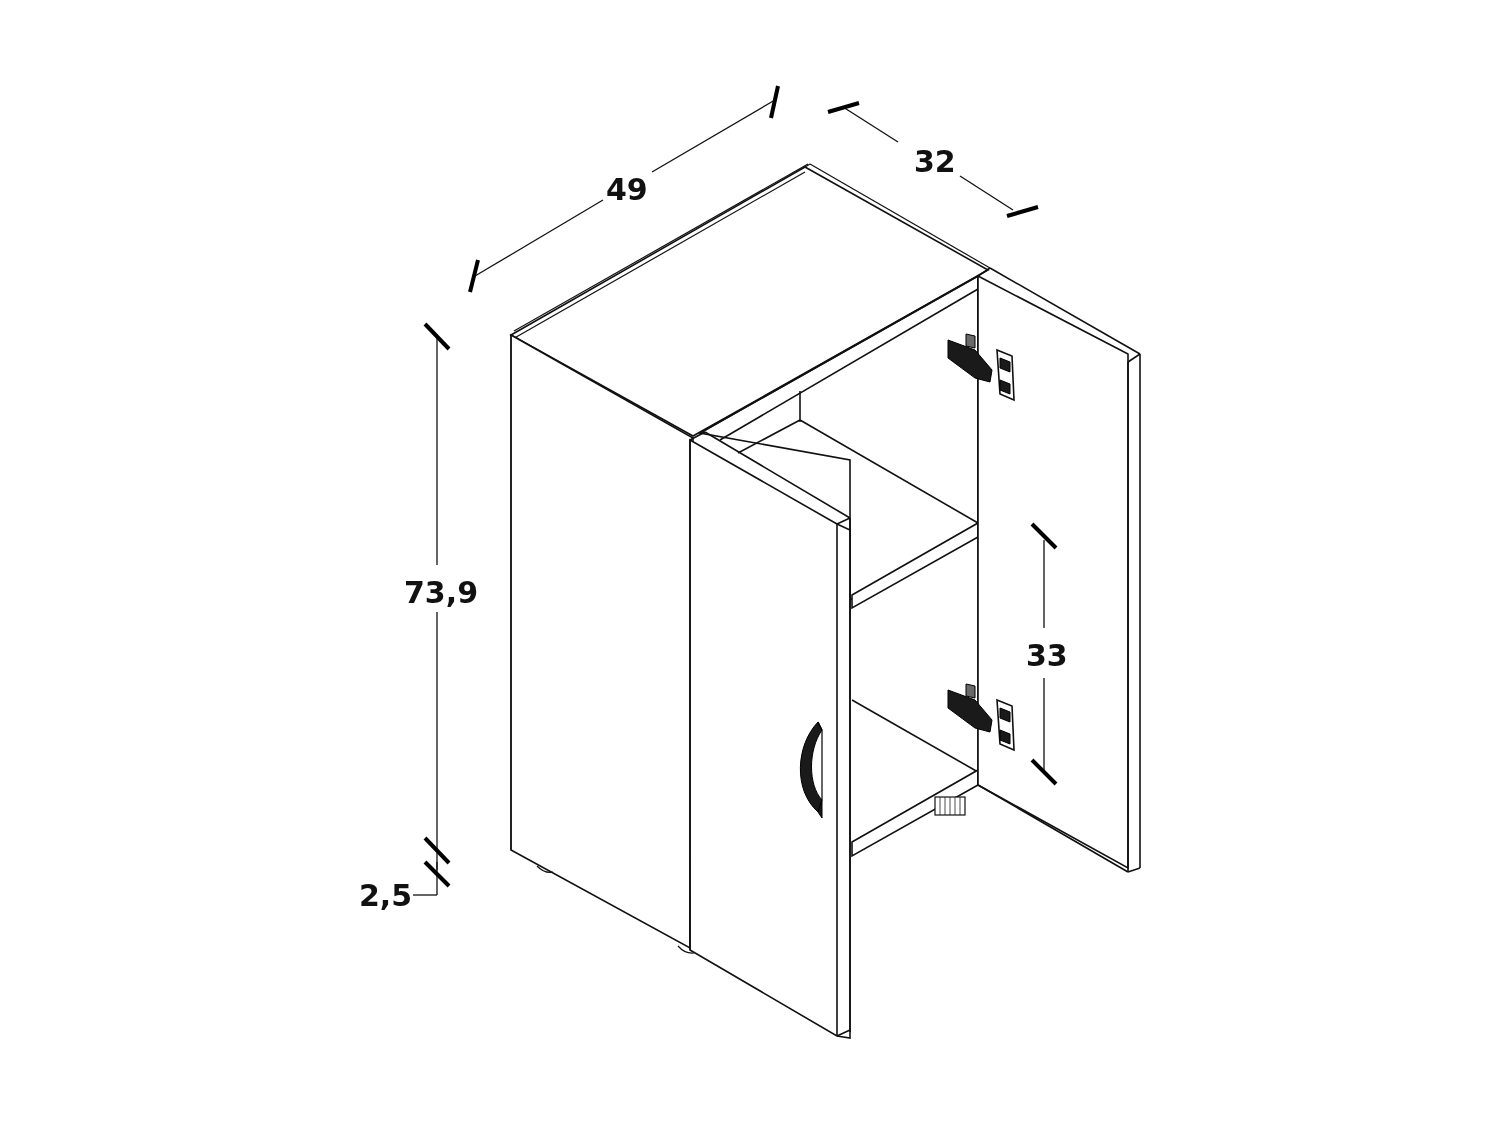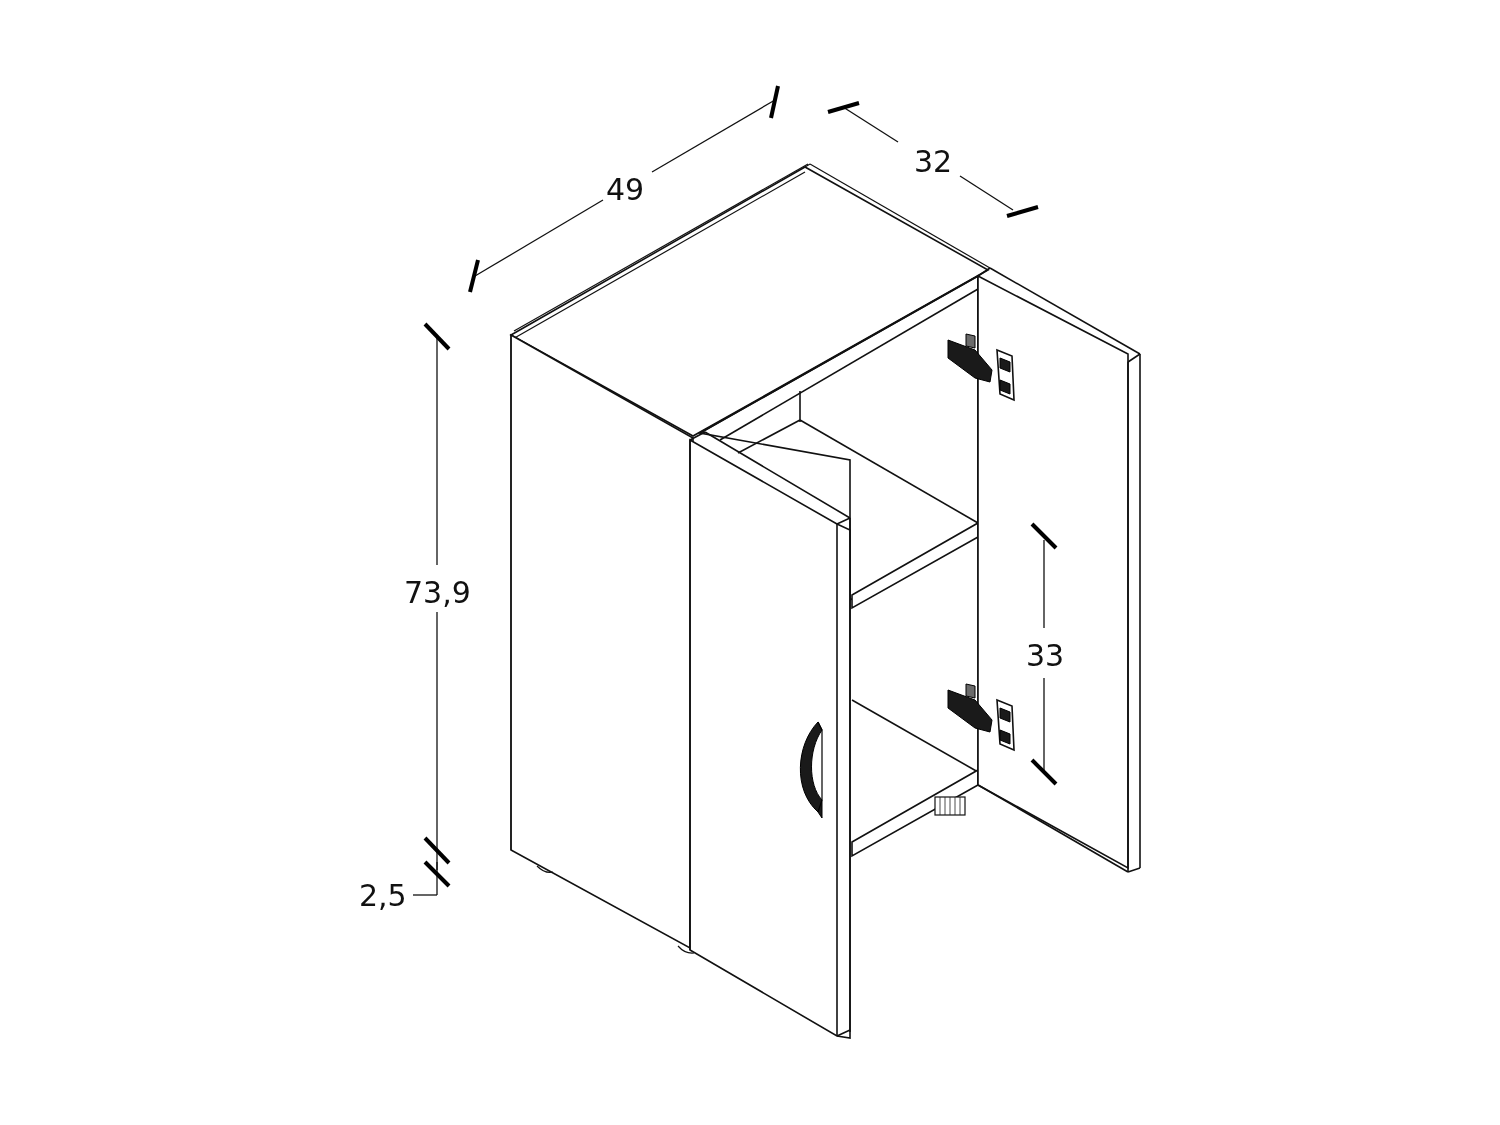--- a/index.html
+++ b/index.html
@@ -1,17 +1,17 @@
 <!DOCTYPE html>
 <html><head>
 <meta charset="utf-8">
 <style>
   html, body { margin: 0; padding: 0; background: #ffffff; }
   body { width: 1500px; height: 1125px; position: relative; overflow: hidden; }
-  #canvas { position: absolute; left: 0; top: 0; width: 1500px; height: 1125px; }
+  #canvas { position: absolute; left: 0; top: 0; width: 1500px; height: 1125px; font-weight: bold; }
   svg text { font-family: "DejaVu Sans", sans-serif; font-size: 30px; fill: #111111; }
   .ln { stroke: #111; stroke-width: 1.6; fill: none; stroke-linejoin: miter; }
   .thin { stroke: #111; stroke-width: 1.2; fill: none; }
   .dim { stroke: #111; stroke-width: 1.3; fill: none; }
   .tick { stroke: #000; stroke-width: 4; fill: none; stroke-linecap: butt; }
   .face { fill: #ffffff; stroke: #111; stroke-width: 1.6; stroke-linejoin: miter; }
   .dark { fill: #1a1a1a; stroke: #000; stroke-width: 1; }
   .mid { fill: #6a6a6a; stroke: #000; stroke-width: 1; }
   .hatch { stroke: #222; stroke-width: 0.8; }
 </style>

